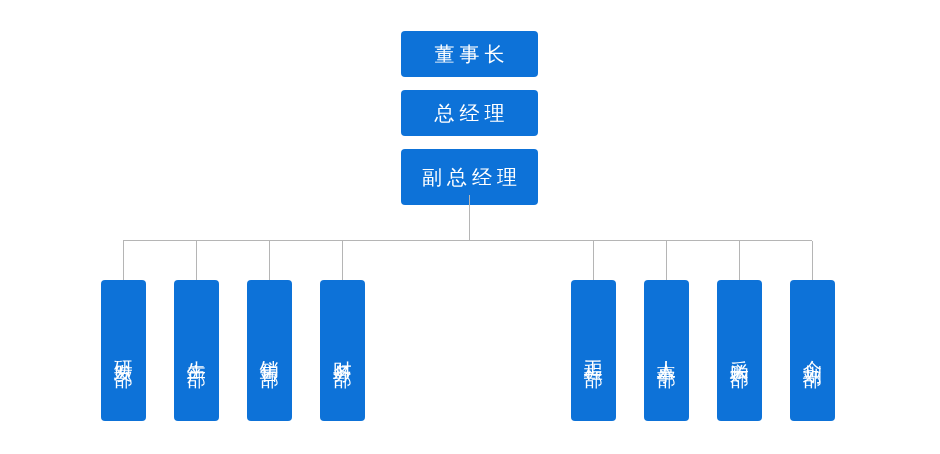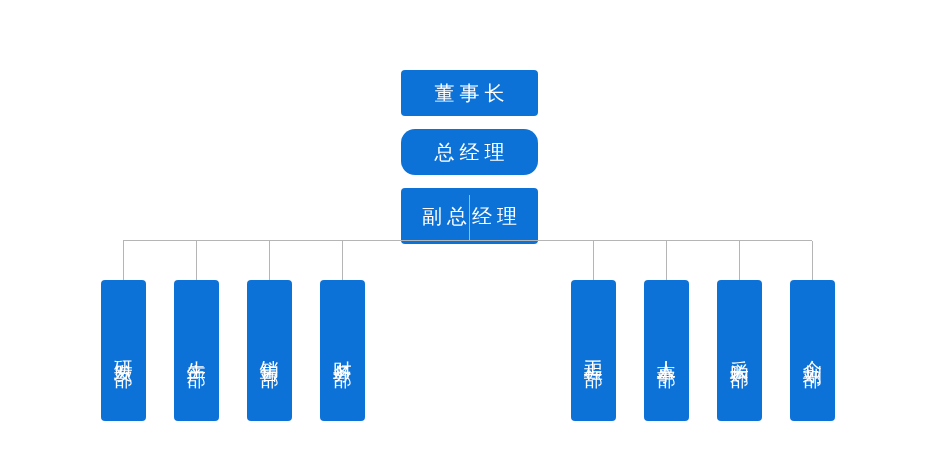--- a/index.html
+++ b/index.html
@@ -30,25 +30,24 @@
     color: #ffffff;
     display: flex;
     align-items: center;
     justify-content: center;
     font-size: 20px;
     letter-spacing: 5px;
     text-indent: 5px;
     font-weight: 400;
     line-height: 1;
     white-space: nowrap;
-    margin-top: 39px;
   }
 
   #exec-chairman  { left: 401px; top: 31px;  width: 137px; height: 46px; }
-  #exec-gm        { left: 401px; top: 90px;  width: 137px; height: 46px; border-radius: 14px; }
+  #exec-gm        { left: 401px; top: 90px;  width: 137px; height: 46px; }
   #exec-deputy-gm { left: 401px; top: 149px; width: 137px; height: 56px; }
 
   
   .dept-box {
     position: absolute;
     box-sizing: border-box;
     background: #0d72d8;
     border-radius: 4px;
     color: #ffffff;
     width: 45px;

